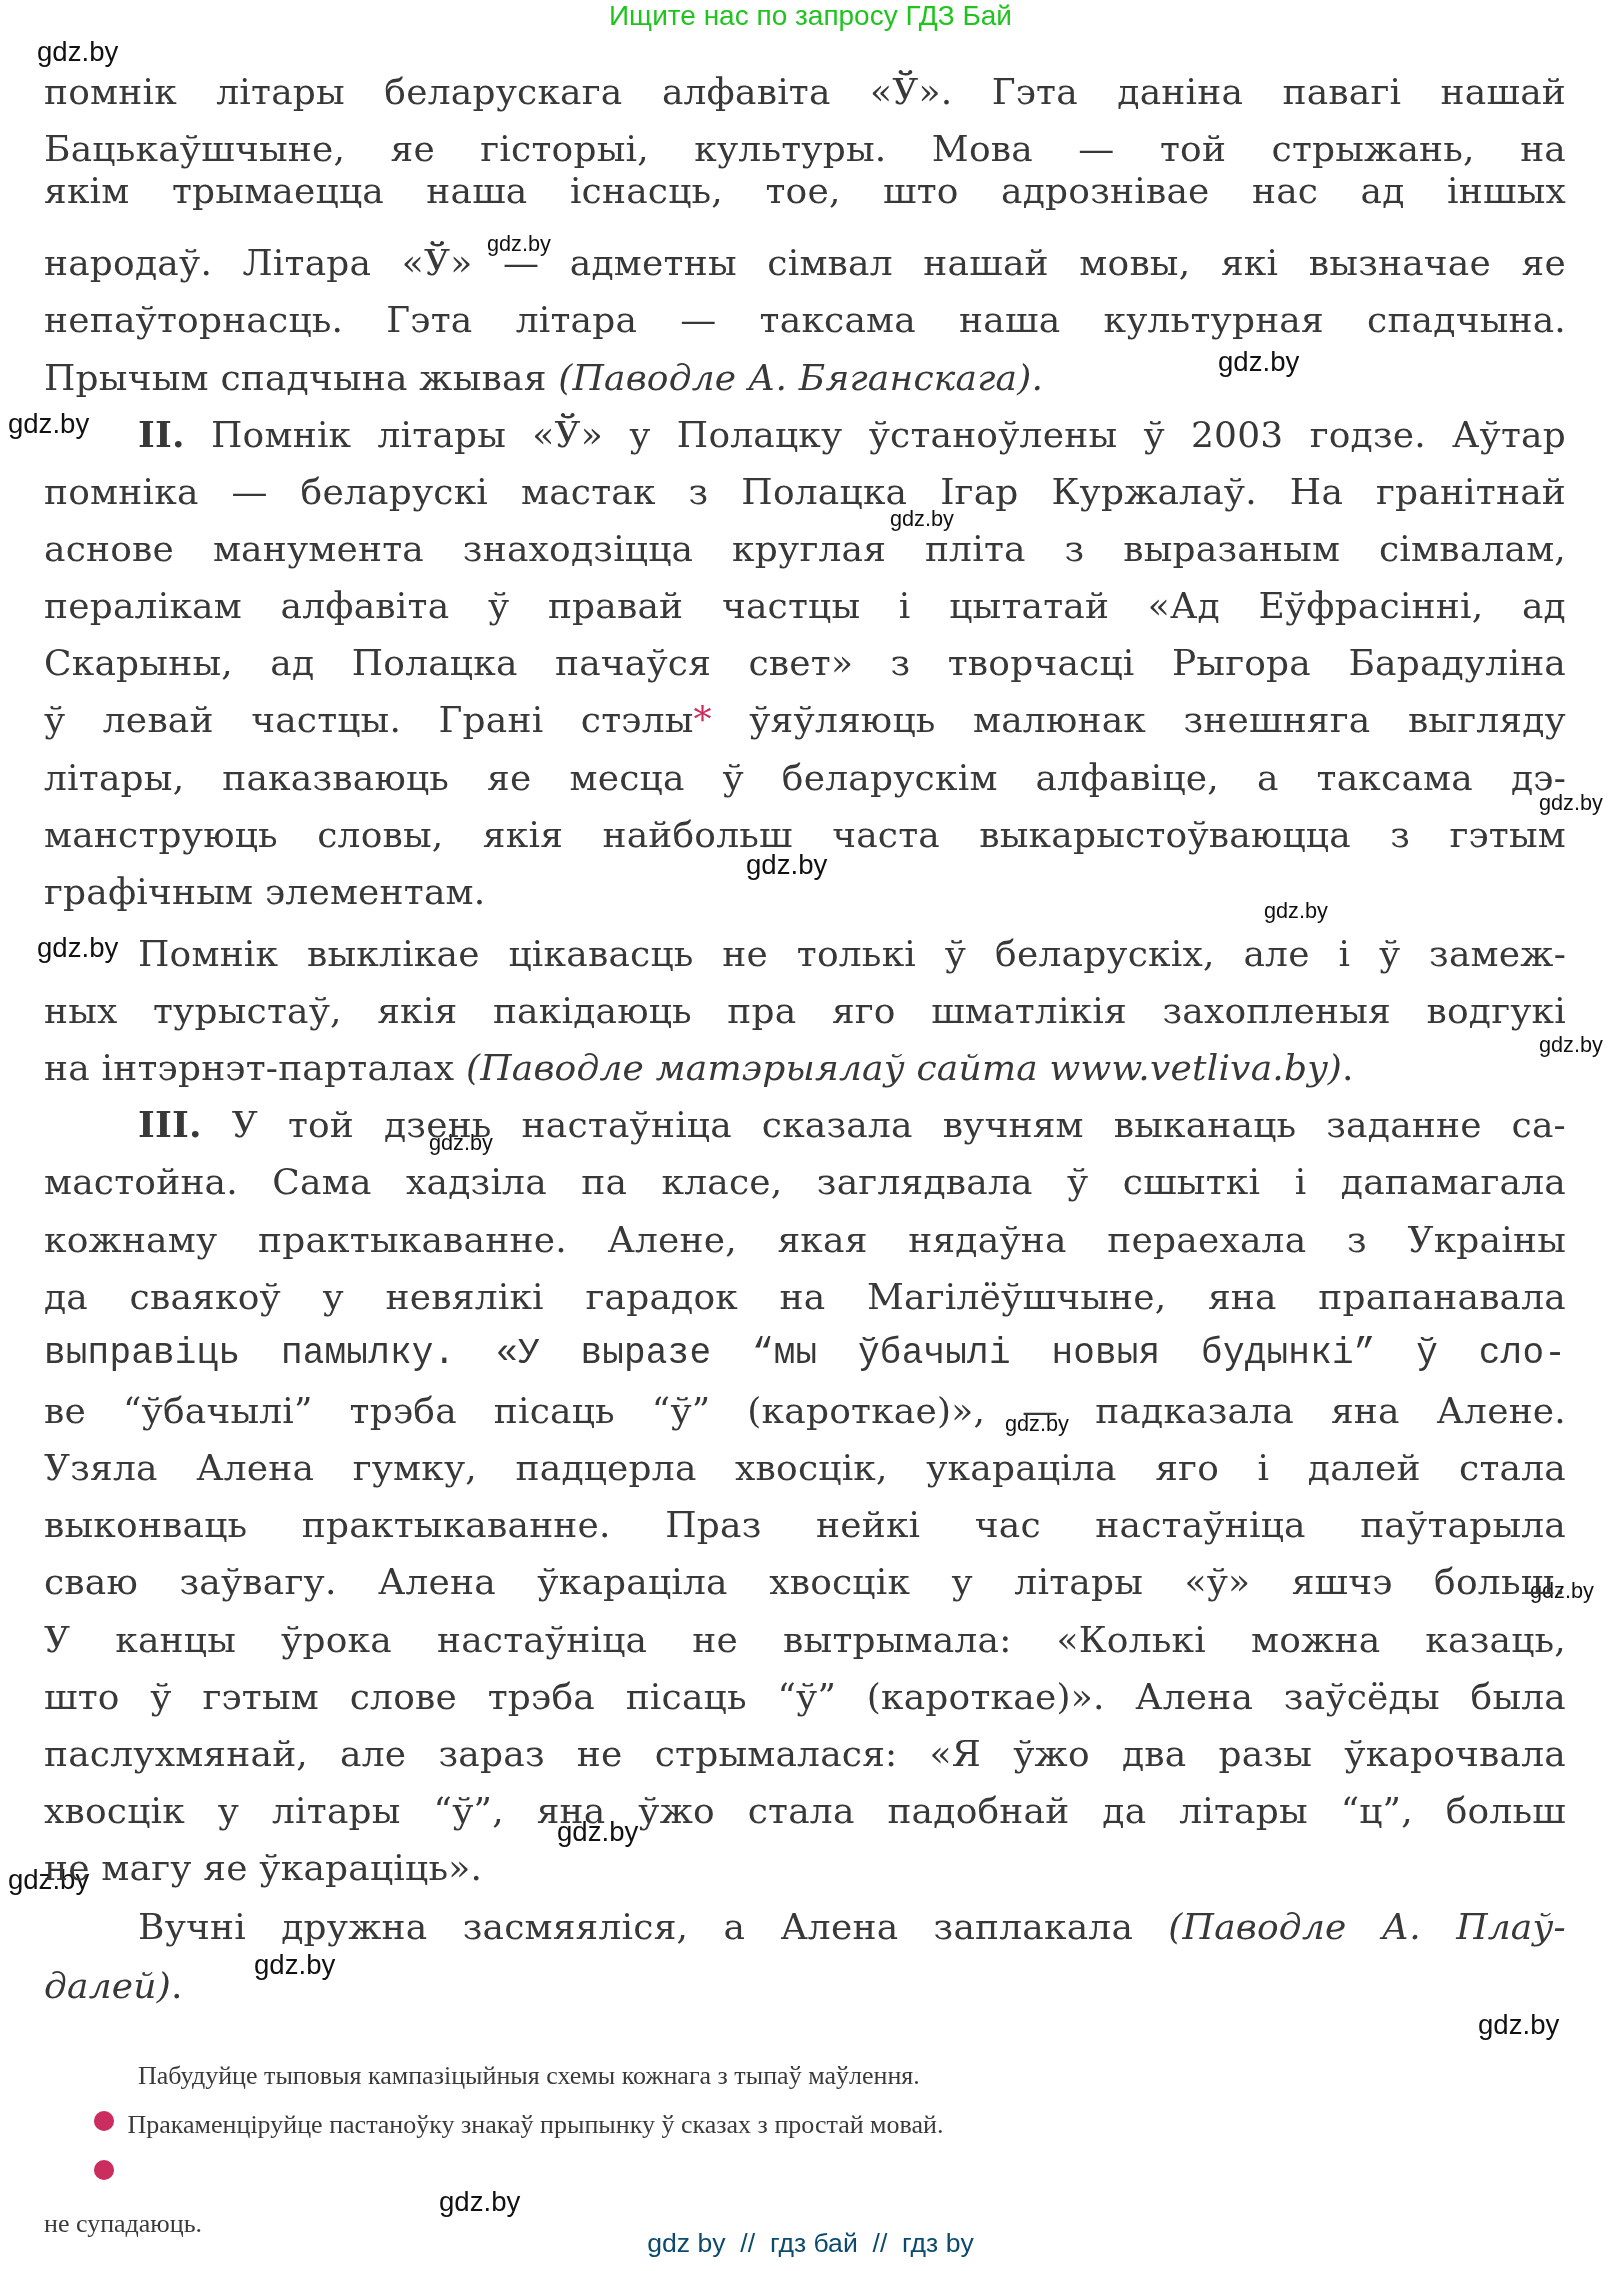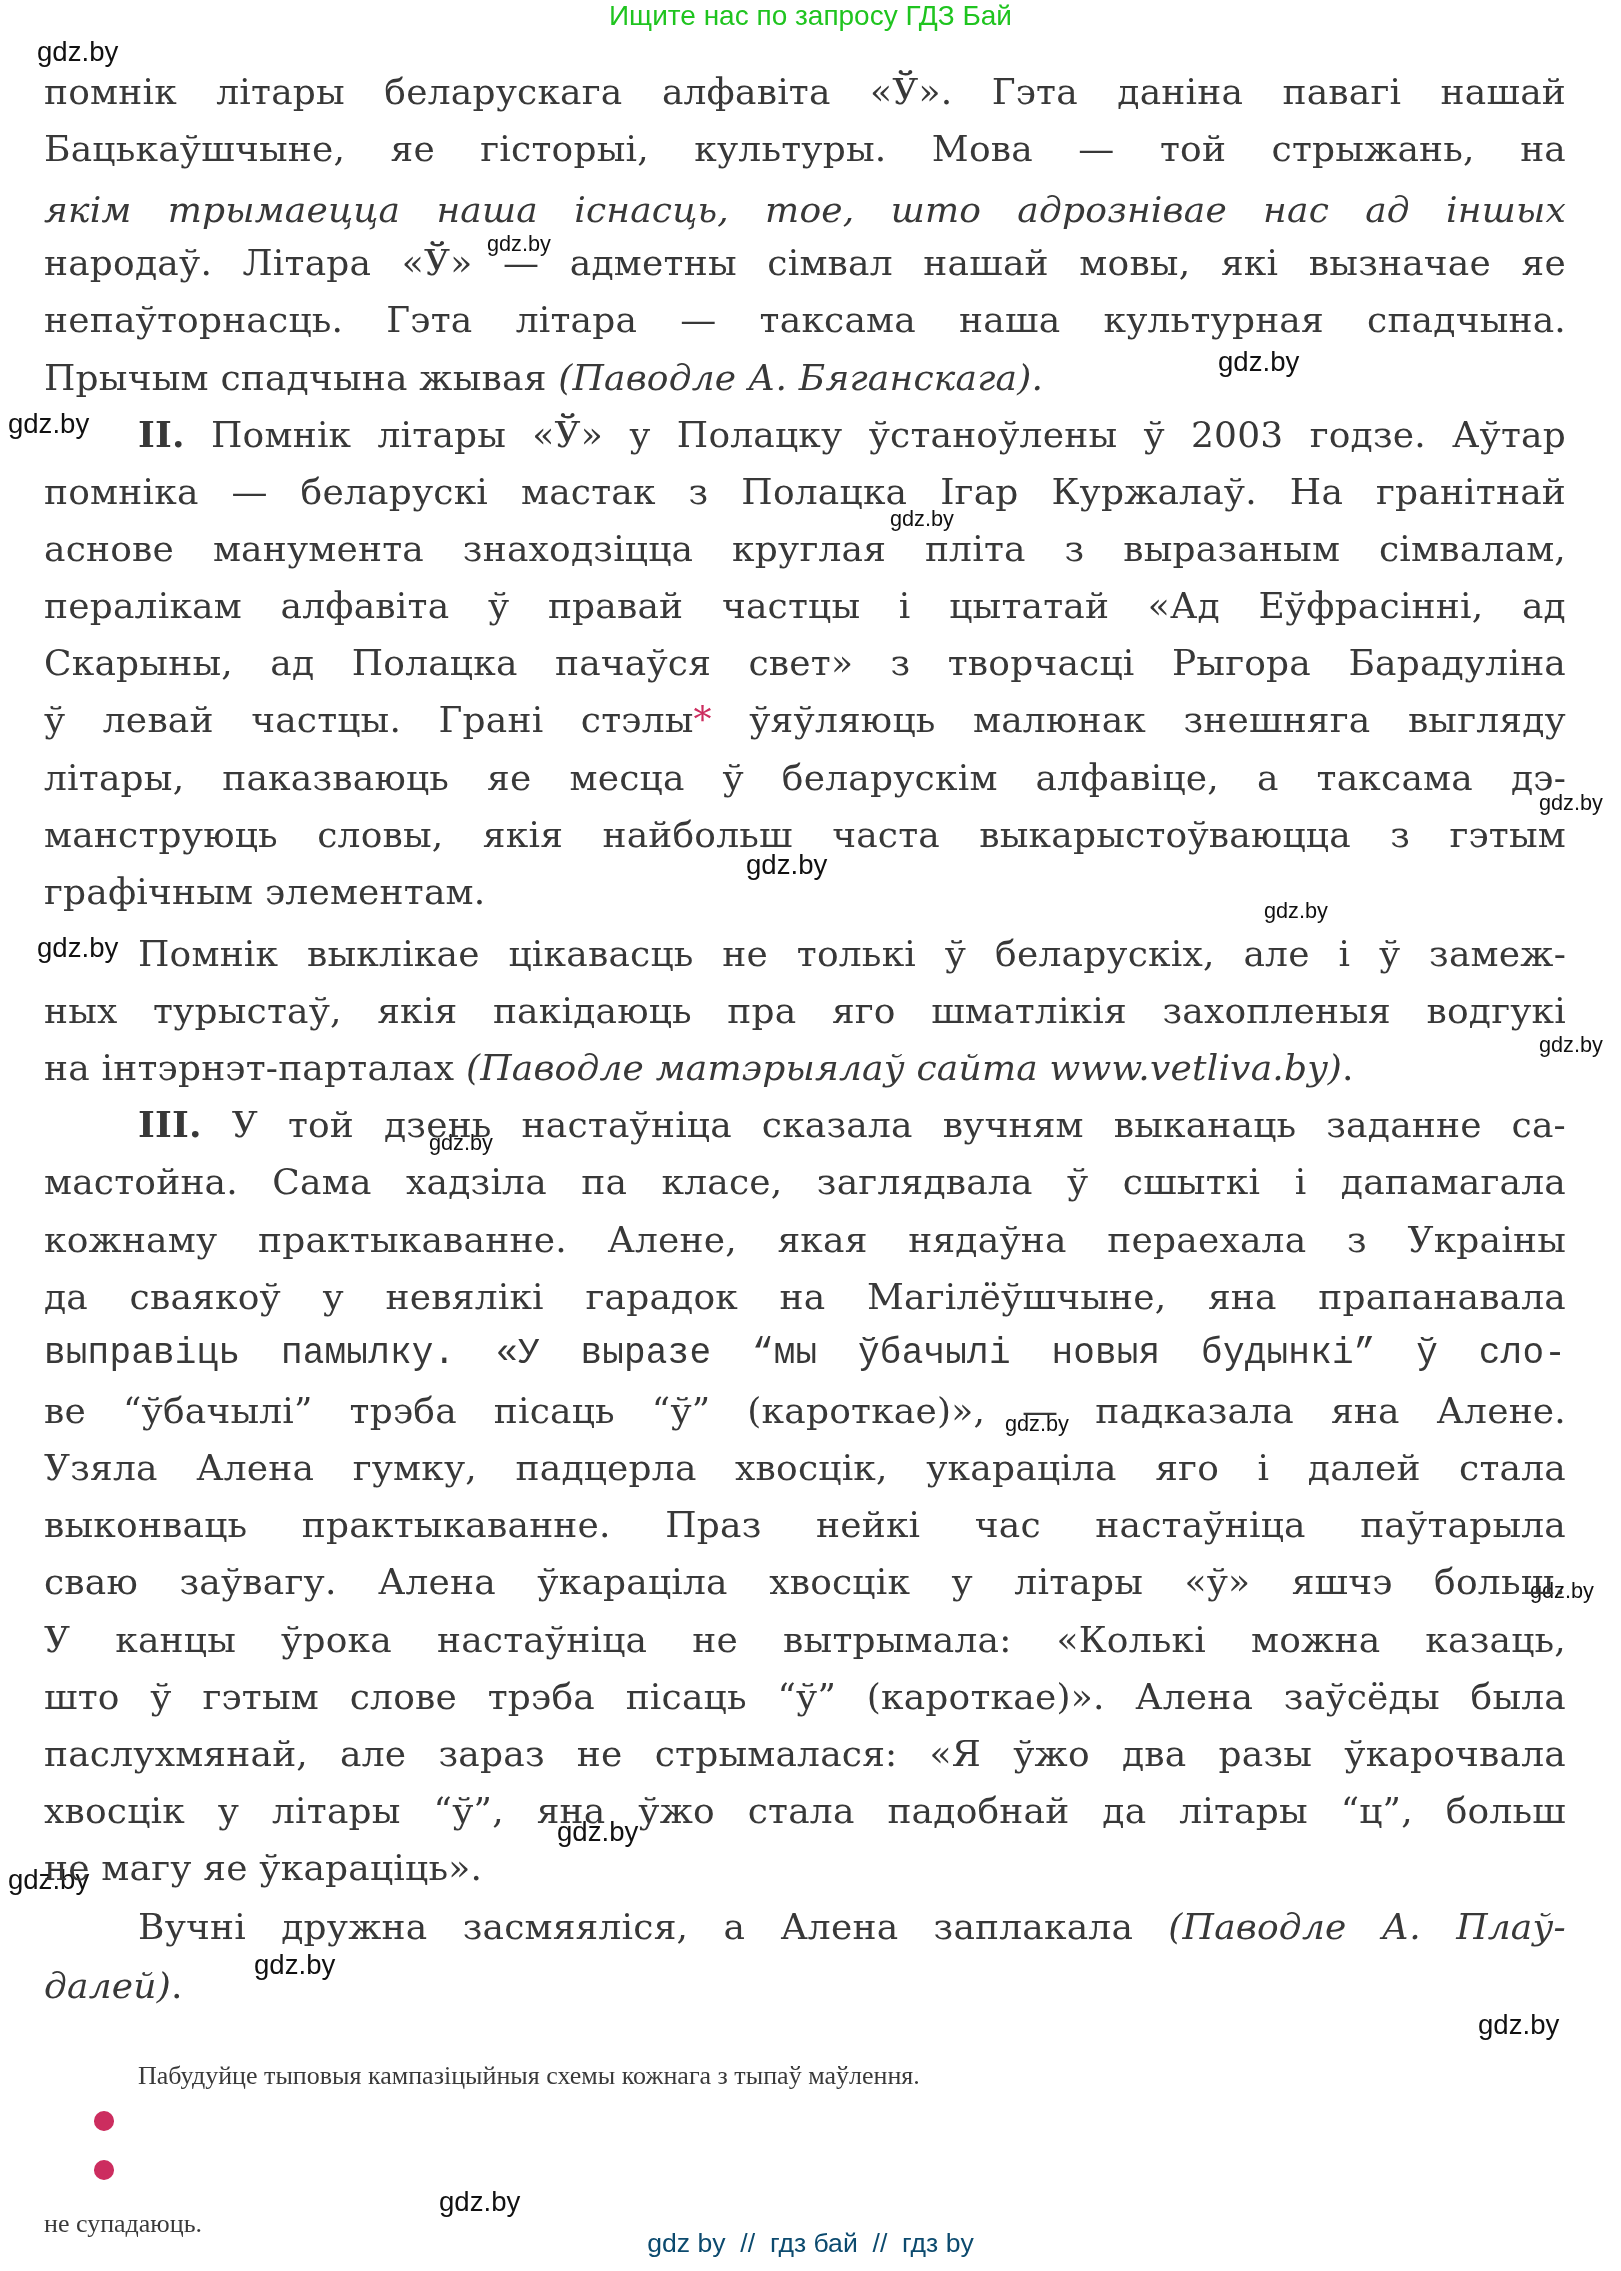--- a/index.html
+++ b/index.html
@@ -43,21 +43,21 @@
 <div class="wm sm" style="left:1530px;top:1576px;">gdz.by</div>
 <div class="wm" style="left:557px;top:1817px;">gdz.by</div>
 <div class="wm" style="left:7.9px;top:1865px;">gdz.by</div>
 <div class="wm" style="left:254px;top:1950px;">gdz.by</div>
 <div class="wm" style="left:1478px;top:2010px;">gdz.by</div>
 <div class="wm" style="left:439px;top:2187px;">gdz.by</div>
 
 <div>
   <div class="ln" style="top:69px;">помнік літары беларускага алфавіта «Ў». Гэта даніна павагі нашай</div>
   <div class="ln" style="top:126px;">Бацькаўшчыне, яе гісторыі, культуры. Мова — той стрыжань, на</div>
-  <div class="ln" style="top:187px;font-style:italic;">якім трымаецца наша існасць, тое, што адрознівае нас ад іншых</div>
+  <div class="ln" style="top:168px;">якім трымаецца наша існасць, тое, што адрознівае нас ад іншых</div>
   <div class="ln" style="top:240px;">народаў. Літара «Ў» — адметны сімвал нашай мовы, які вызначае яе</div>
   <div class="ln" style="top:297px;">непаўторнасць. Гэта літара — таксама наша культурная спадчына.</div>
   <div class="ln last" style="top:355px;">
     <span>Прычым спадчына жывая</span>
     <span class="it">(Паводле А. Бяганскага).</span>
   </div>
 </div>
 
 <div>
   <div class="ln ind" style="top:412px;"><b>II.</b><span> Помнік літары «Ў» у Полацку ўстаноўлены ў 2003 годзе. Аўтар</span></div>
@@ -96,19 +96,19 @@
 
   <div class="ln ind" style="top:1904px;">
     <span>Вучні дружна засмяяліся, а Алена заплакала</span>
     <span class="it">(Паводле А. Плаў-</span>
   </div>
   <div class="ln last" style="top:1963px;"><span class="it">далей)</span><span>.</span></div>
 </div>
 
 <div>
   <div class="task" style="left:138px;top:2054px;">Пабудуйце тыповыя кампазіцыйныя схемы кожнага з тыпаў маўлення.</div>
-  <div class="task" style="left:94px;top:2103px;"><span class="bullet"></span></div>
+  <div class="task" style="left:94px;top:2103px;"><span class="bullet"></span><span>Пракаменціруйце пастаноўку знакаў прыпынку ў сказах з простай мовай.</span></div>
   <div class="task" style="left:94px;top:2152px;"><span class="bullet"></span></div>
   <div class="task" style="left:44px;top:2202px;">не супадаюць.</div>
 </div>
 
 <div class="ftr">gdz by  //  гдз бай  //  гдз by</div>
 
 
 </body></html>

